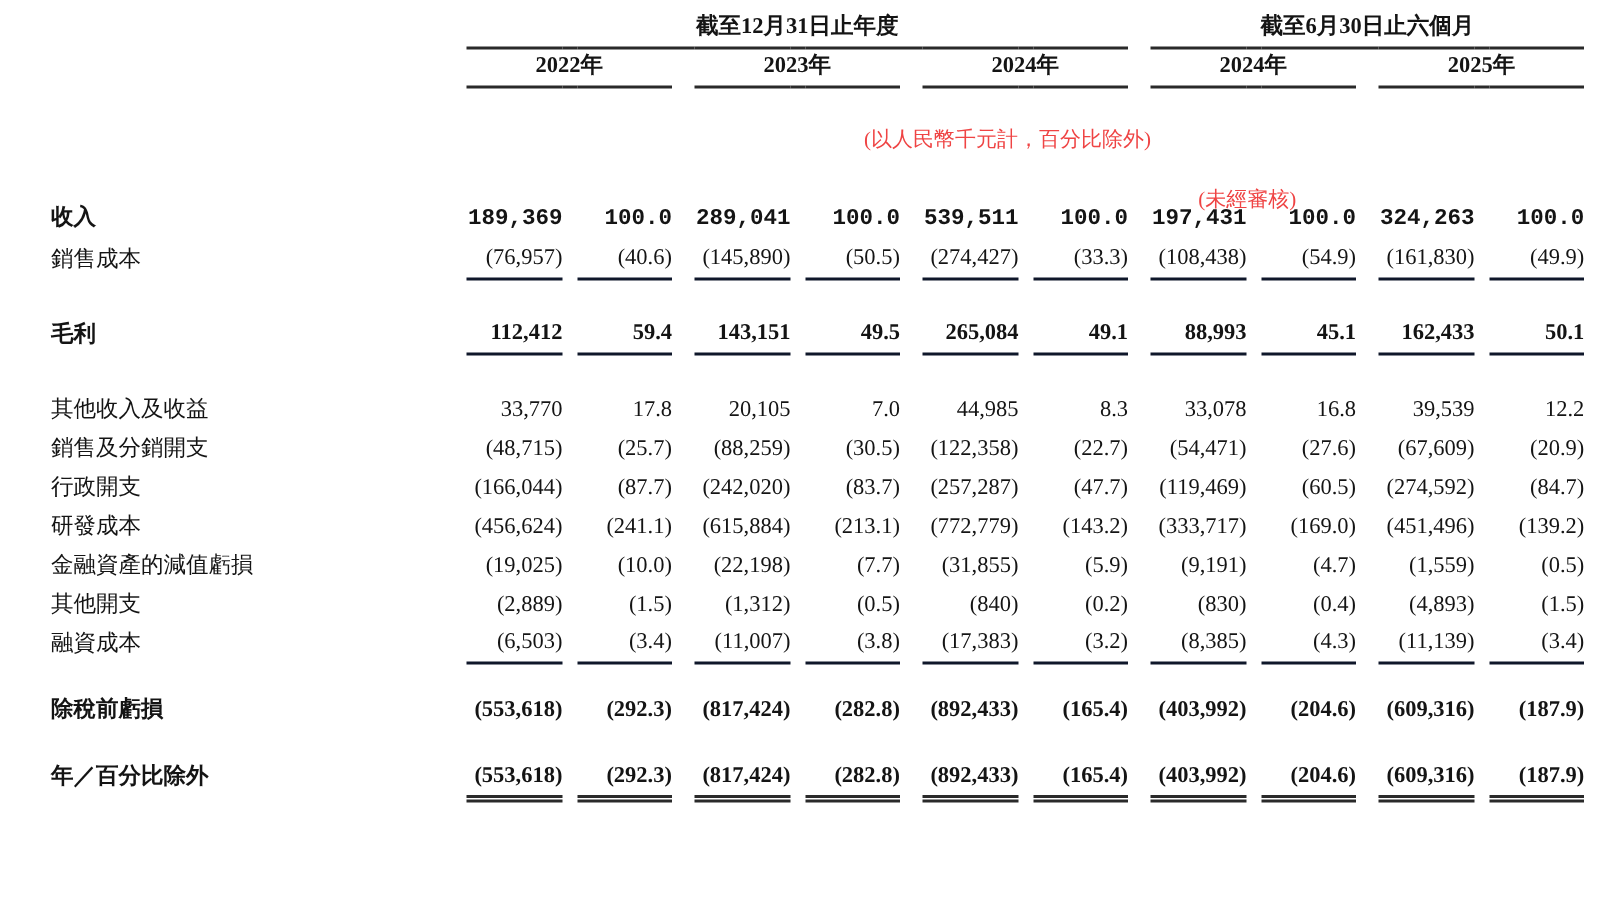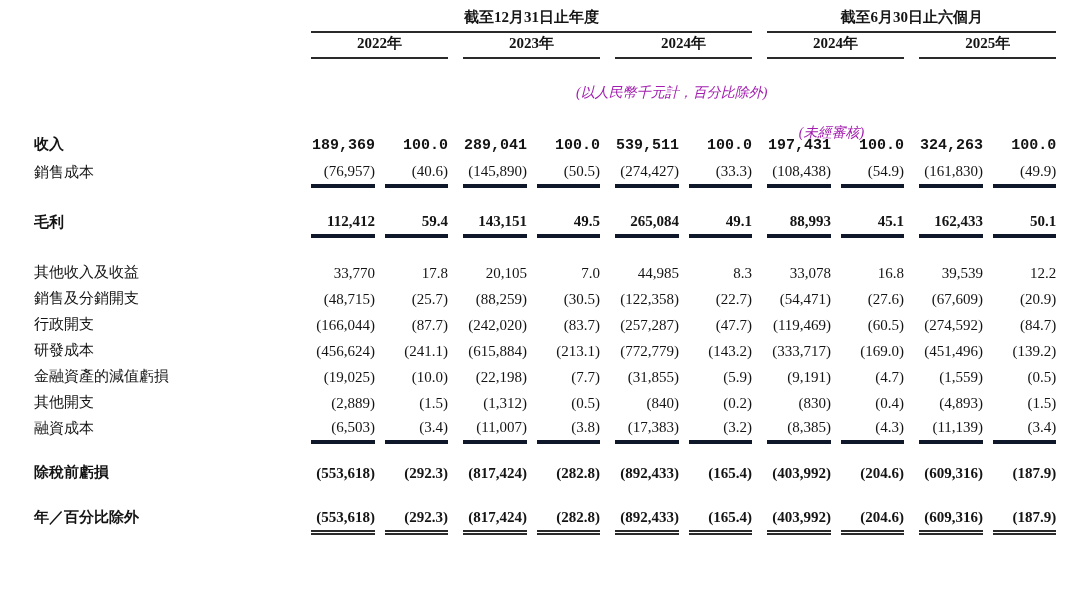--- a/index.html
+++ b/index.html
@@ -39,33 +39,32 @@
   tr.h2{height:26px;}
   tr.h3{height:26px;}
 
   tbody td{padding-bottom:4px;}
   td.lbl{text-align:left;padding-left:30px;}
   td.num{text-align:right;}
   tr.bold td{font-weight:bold;}
   td.dash{color:#a9a9a9;}
   tr.spacer td{padding:0;}
 
-  td.rule-single{border-bottom:4px solid #0f172a;}
+  td.rule-single{border-bottom:2px solid #0f172a;}
   td.rule-double{border-bottom:2px solid #2a2a2a;position:relative;}
   td.rule-double::after{
     content:"";
     position:absolute;left:0;right:0;bottom:-5px;
     border-bottom:2px solid #2a2a2a;
   }
 
   .note{
     position:absolute;
-    font-style:italic;
     font-size:14px;
-    color:#a21caf;
+    color:#ef4444;
   }
   .note-units{top:84px;left:576px;}
   .note-unaudited{top:124px;left:763px;width:137px;text-align:center;}
 </style>
 </head>
 <body>
 
 <div class="page">
 
   <table class="fin">

